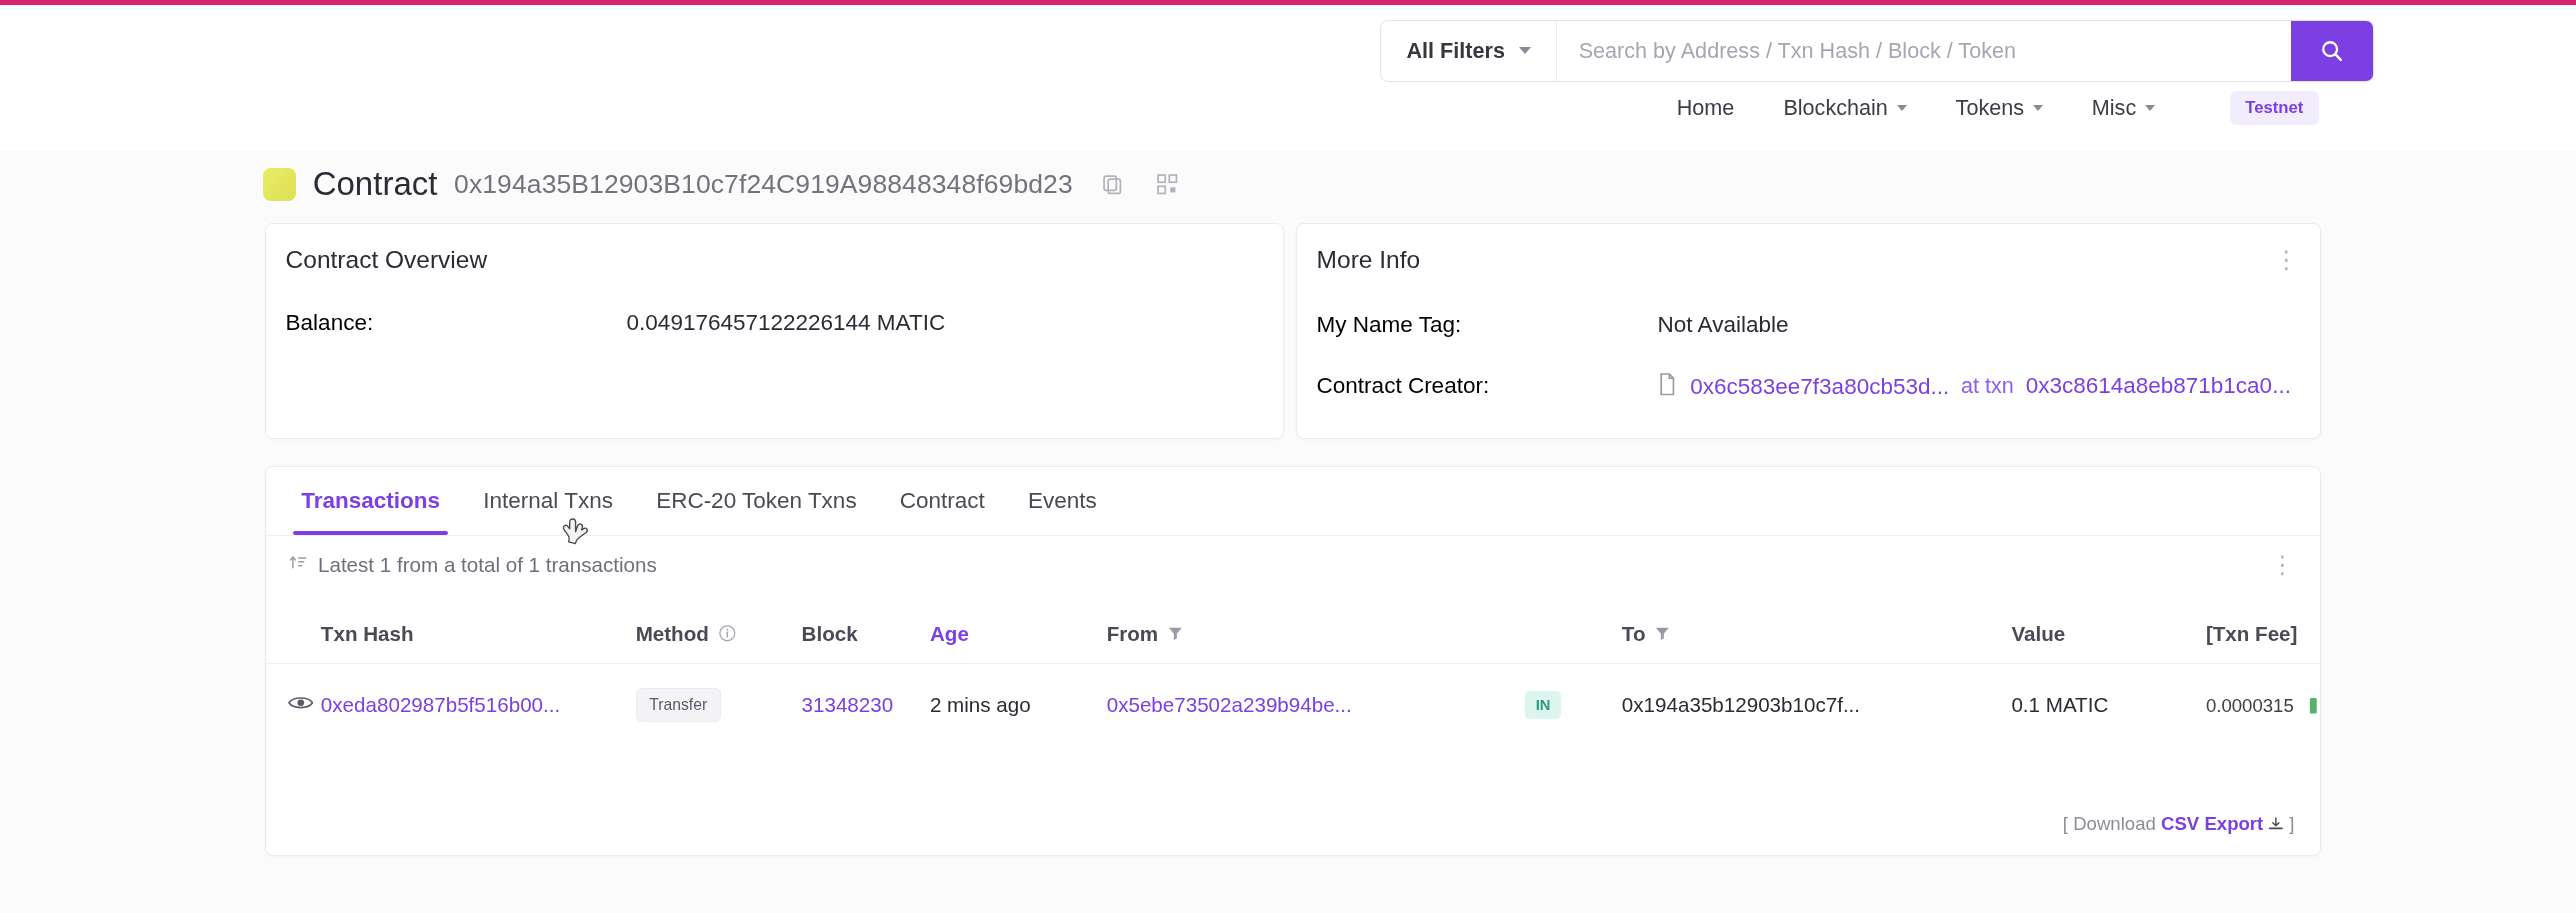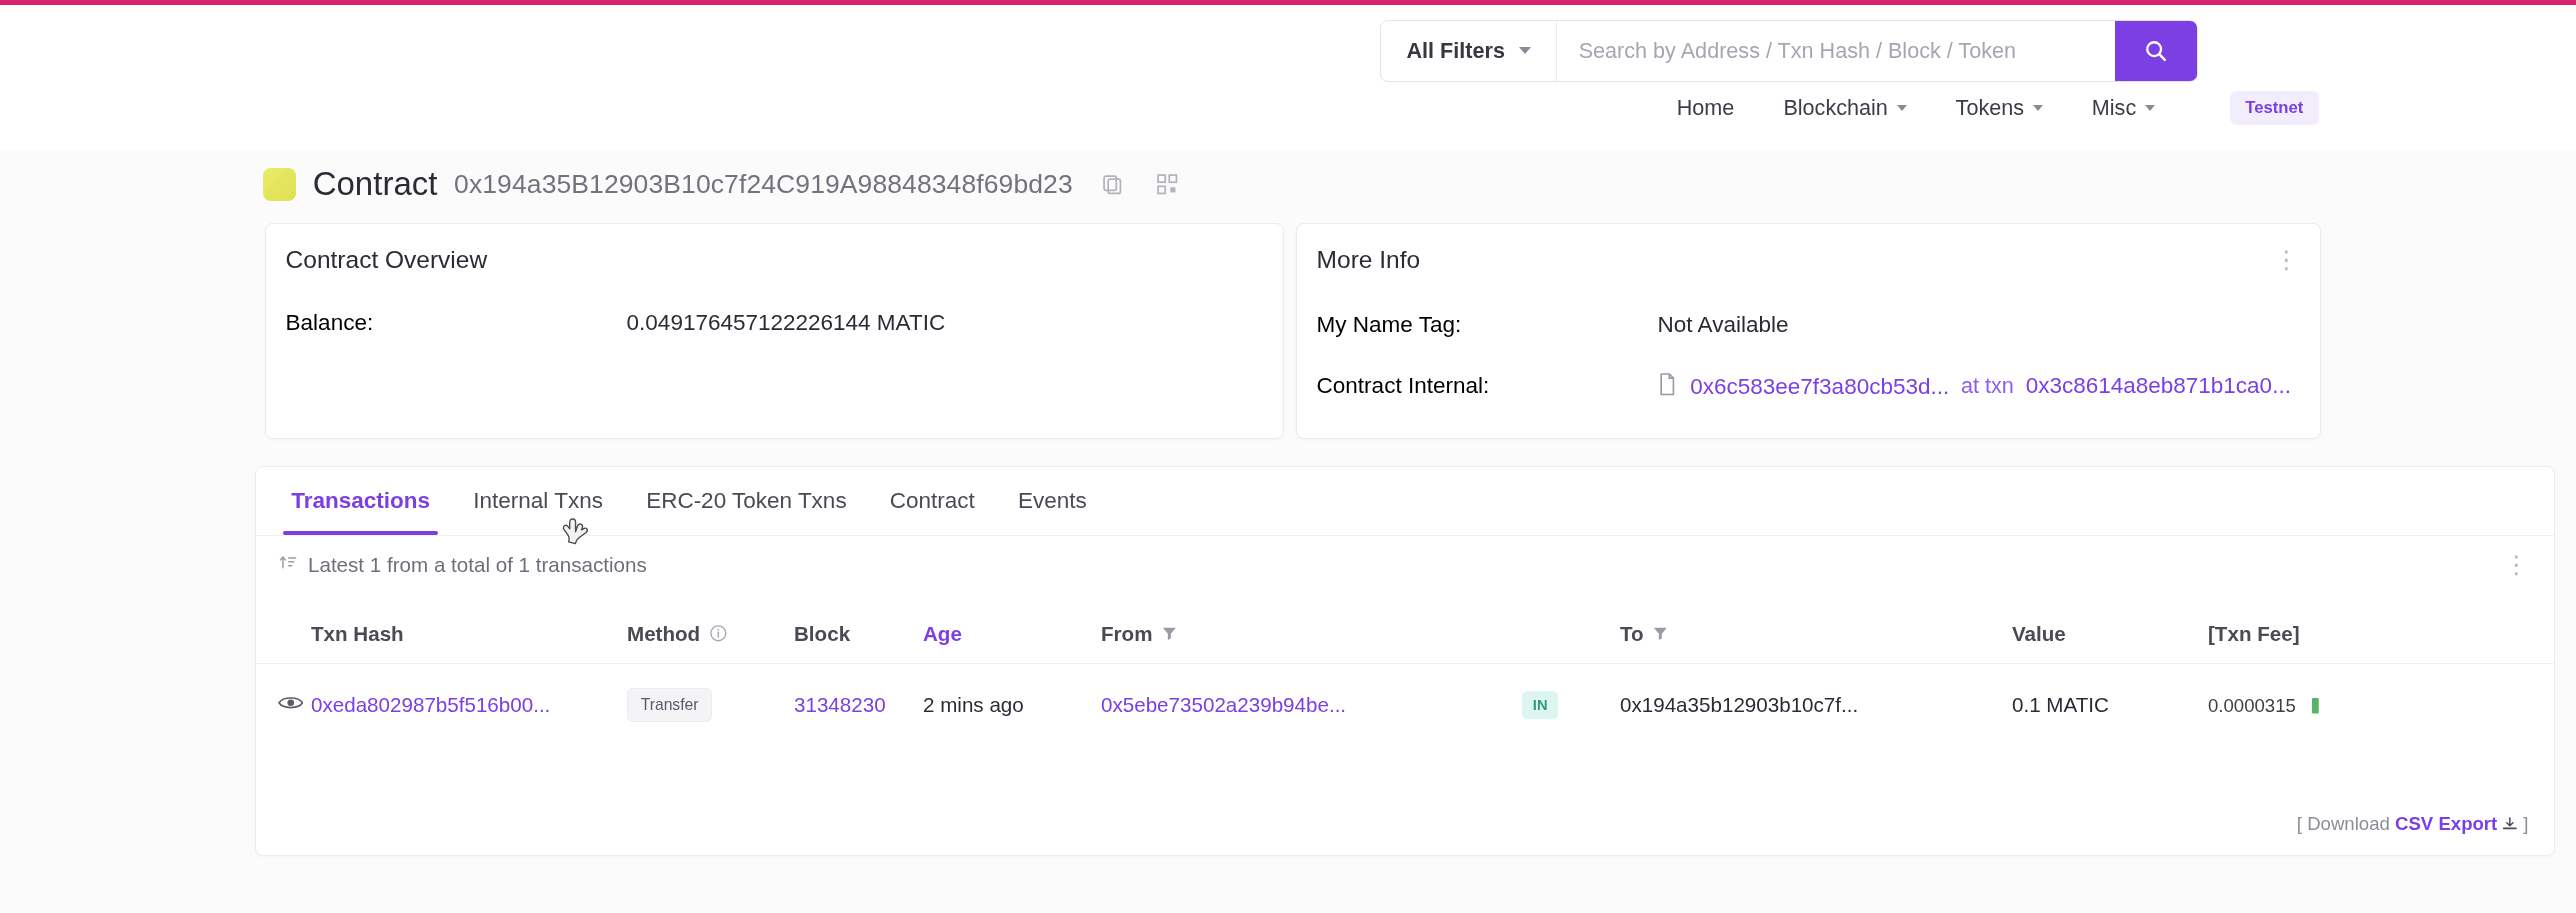--- a/index.html
+++ b/index.html
@@ -37,21 +37,21 @@
   }
   .net-badge {
     background: #b5453c; color: #fff;
     font-size: 16.7px; font-weight: 700;
     padding: 4.9px 13.7px; border-radius: 13.7px;
     margin-left: 11.8px; position: relative; top: -7.8px;
   }
   
   .search-bar {
     position: absolute; left: 1380px; top: 14.7px;
-    width: 818px; height: 62px;
+    width: 994px; height: 62px;
     display: flex; align-items: stretch;
     border: 1px solid #e3e3ea; border-radius: 7.8px;
     background: #fff; overflow: hidden;
   }
   .filters {
     display: flex; align-items: center; gap: 13.7px;
     padding: 0 25.5px; border-right: 1px solid #e9e9ef;
     font-size: 21.6px; color: #37373f; font-weight: 600;
     cursor: pointer; white-space: nowrap;
   }
@@ -120,22 +120,22 @@
     position: absolute; display: flex; align-items: center;
     font-size: 22.5px;
   }
   .kv-key { color: #000000; width: 341px; }
   .kv-val { color: #2b2b36; }
   .link { color: #7b3fe4; text-decoration: none; cursor: pointer; }
   .sep-muted { color: #8b5cf6; margin: 0 11.8px; font-size: 21.6px; }
   .doc-ic { margin-right: 7.8px; vertical-align: -2px; }
   
   #txn-panel {
-    position: absolute; left: 255px; top: 466px;
-    width: 2300px; height: 390px;
+    position: absolute; left: 265px; top: 466px;
+    width: 2056px; height: 390px;
     background: #ffffff; border: 1px solid #ececed; border-radius: 7.8px;
     box-shadow: 0 1px 2.9px rgba(20,20,40,0.035);
   }
   .tabs {
     position: absolute; left: 0; top: 0; width: 100%;
     height: 69px; display: flex; align-items: center;
     padding-left: 13.7px; border-bottom: 1px solid #f0f0f2;
   }
   .tab {
     position: relative; font-size: 22.5px; color: #4a4a55;
@@ -271,21 +271,21 @@
   <div class="card" id="card-moreinfo">
     <div class="card-title">More Info</div>
     <div class="kebab">⋮</div>
 
     <div class="row-kv" style="left:19.6px; top:88px;">
       <span class="kv-key">My Name Tag:</span>
       <span class="kv-val">Not Available</span>
     </div>
 
     <div class="row-kv" style="left:19.6px; top:149px;">
-      <span class="kv-key">Contract Internal:</span>
+      <span class="kv-key">Contract Creator:</span>
       <span>
         <svg class="doc-ic" width="18.6" height="22.5" viewBox="0 0 18 22">
           <path d="M3 1 h8 l4 4 v16 h-12 z" fill="none" stroke="#9a9aa6" stroke-width="1.6"></path>
           <path d="M11 1 v4 h4" fill="none" stroke="#9a9aa6" stroke-width="1.6"></path>
         </svg>
         <a class="link">0x6c583ee7f3a80cb53d...</a>
       </span>
       <span class="sep-muted">at txn</span>
       <a class="link">0x3c8614a8eb871b1ca0...</a>
     </div>

